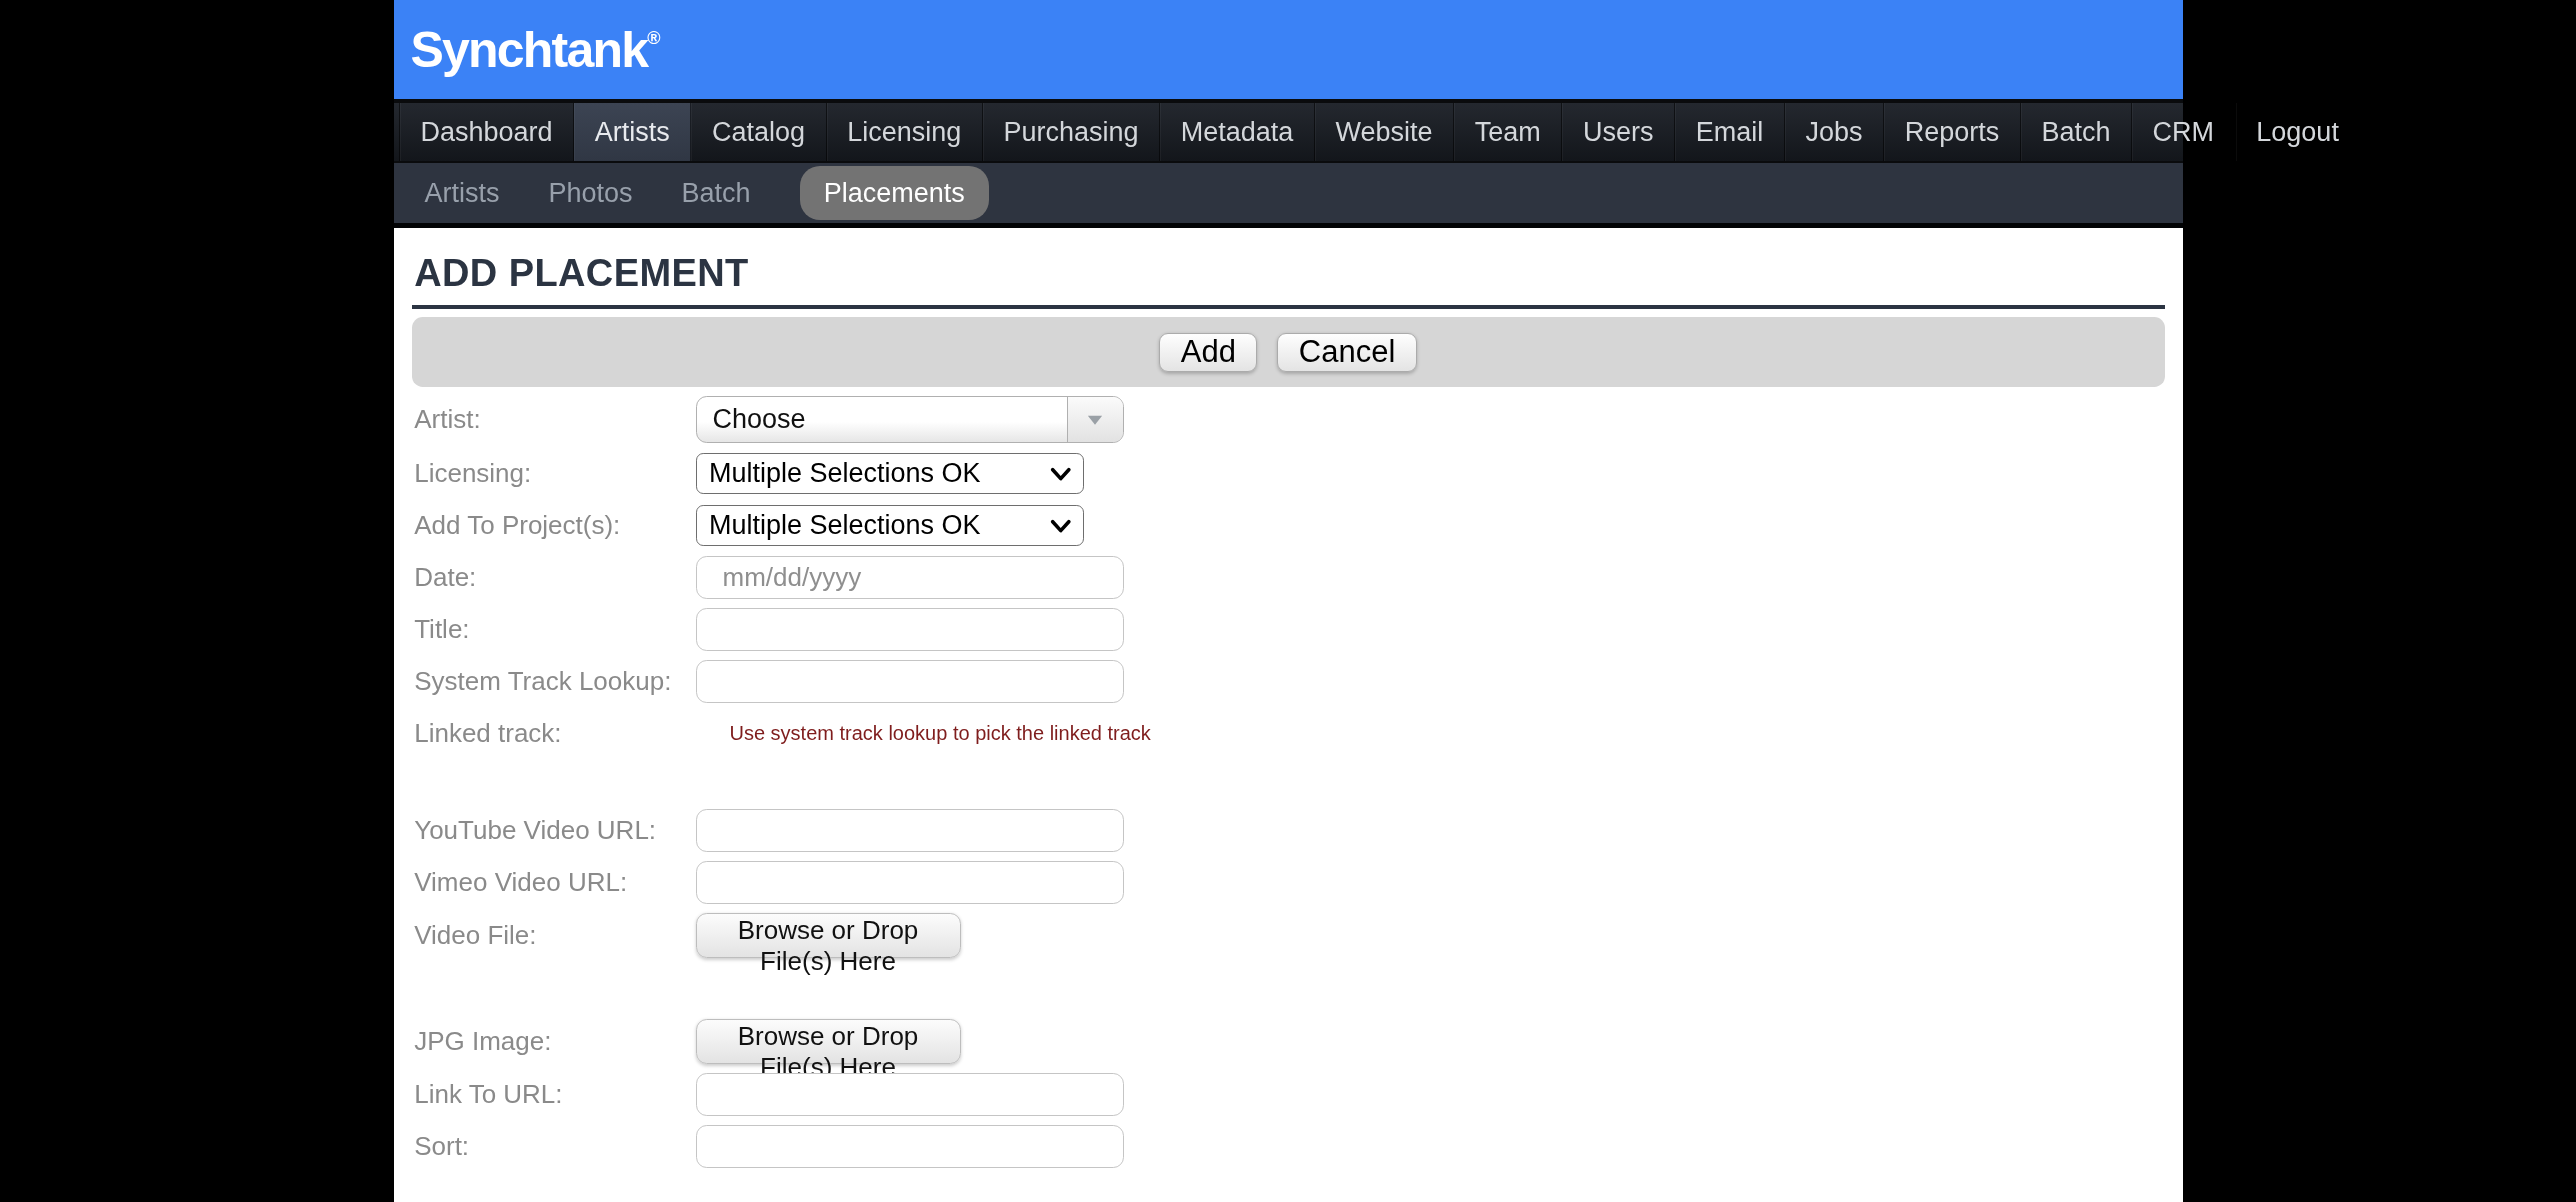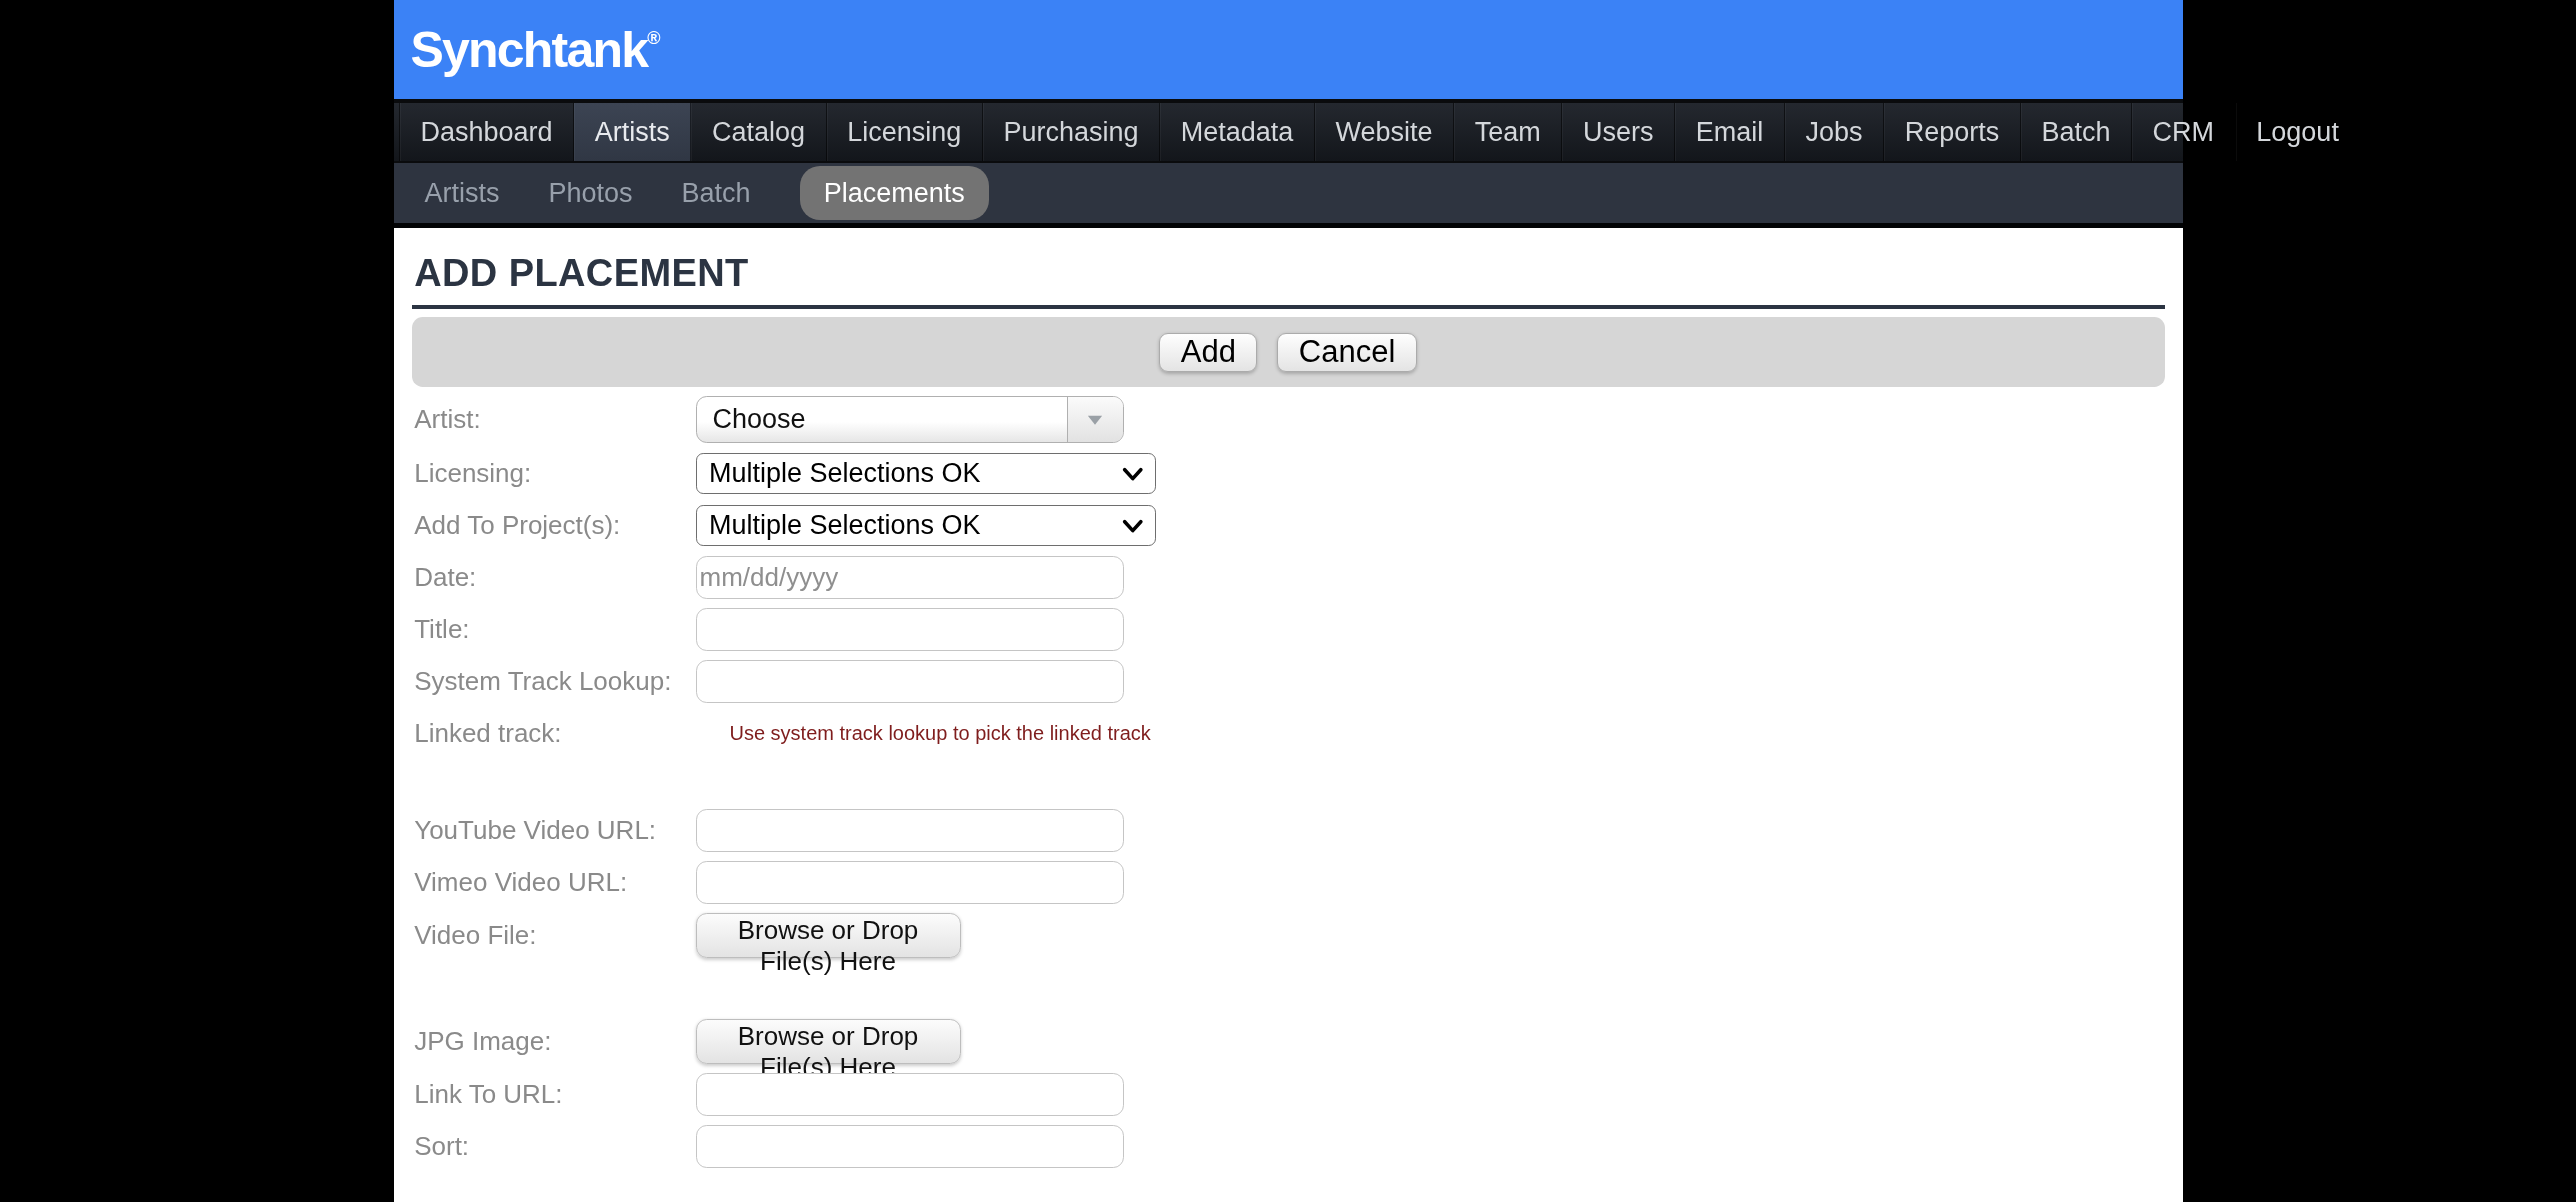--- a/index.html
+++ b/index.html
@@ -34,30 +34,30 @@
   .toolbar{height:70px;background:#d6d6d6;border-radius:10.7px;display:flex;align-items:center;justify-content:center;gap:19.7px;}
   .btn{height:39px;padding:0 20.6px;font-size:31px;color:#000;background:linear-gradient(#fefefe,#e4e4e4);
     border:1.8px solid #ababab;border-radius:9px;box-shadow:0 1.8px 3.6px rgba(0,0,0,.22);cursor:pointer;
     font-family:"Liberation Sans","DejaVu Sans",sans-serif;}
 
   
   .form{margin-top:9px;}
   .row{display:flex;align-items:center;margin-bottom:9px;min-height:43px;}
   .lbl{width:284px;flex:0 0 284px;padding-left:2.7px;box-sizing:border-box;color:#8a8a8a;font-size:26px;}
   .txt{width:428px;height:43px;box-sizing:border-box;border:1.8px solid #c5c5c5;border-radius:10.7px;background:#fff;
-    font-size:26px;color:#333;padding:0 3px;outline:none;font-family:"Liberation Sans","DejaVu Sans",sans-serif;}
+    font-size:26px;color:#333;padding:0 26px;outline:none;font-family:"Liberation Sans","DejaVu Sans",sans-serif;}
   .txt::placeholder{color:#8f8f8f;opacity:1;}
 
   .combo{width:428px;height:47px;box-sizing:border-box;border:1.8px solid #b0b0b0;border-radius:10.7px;
     background:linear-gradient(#ffffff 55%,#e6e6e6);display:flex;align-items:stretch;cursor:pointer;overflow:hidden;}
   .combo-text{flex:1 1 auto;display:flex;align-items:center;padding-left:16px;font-size:27px;color:#111;}
   .combo-btn{flex:0 0 55px;border-left:1.8px solid #b0b0b0;display:flex;align-items:center;justify-content:center;
     background:linear-gradient(#fbfbfb,#e2e2e2);}
 
-  .select{width:460px;height:41px;box-sizing:border-box;border:1.8px solid #6e6e6e;border-radius:7.2px;background:#fff;
+  .select{width:388px;height:41px;box-sizing:border-box;border:1.8px solid #6e6e6e;border-radius:7.2px;background:#fff;
     display:flex;align-items:center;cursor:pointer;}
   .select .sel-text{flex:1 1 auto;padding-left:12.5px;font-size:27px;color:#000;}
   .select .chev{flex:0 0 43px;display:flex;align-items:center;justify-content:center;}
 
   .file-btn{width:265px;height:45px;font-size:26px;color:#111;background:linear-gradient(#fcfcfc,#e3e3e3);
     border:1.8px solid #bdbdbd;border-radius:10.7px;box-shadow:0 1.8px 3.6px rgba(0,0,0,.2);cursor:pointer;
     font-family:"Liberation Sans","DejaVu Sans",sans-serif;}
 
   .help{color:#7f1d1d;font-size:20px;margin-left:34px;}
   .gap-lg{margin-bottom:54px;}

